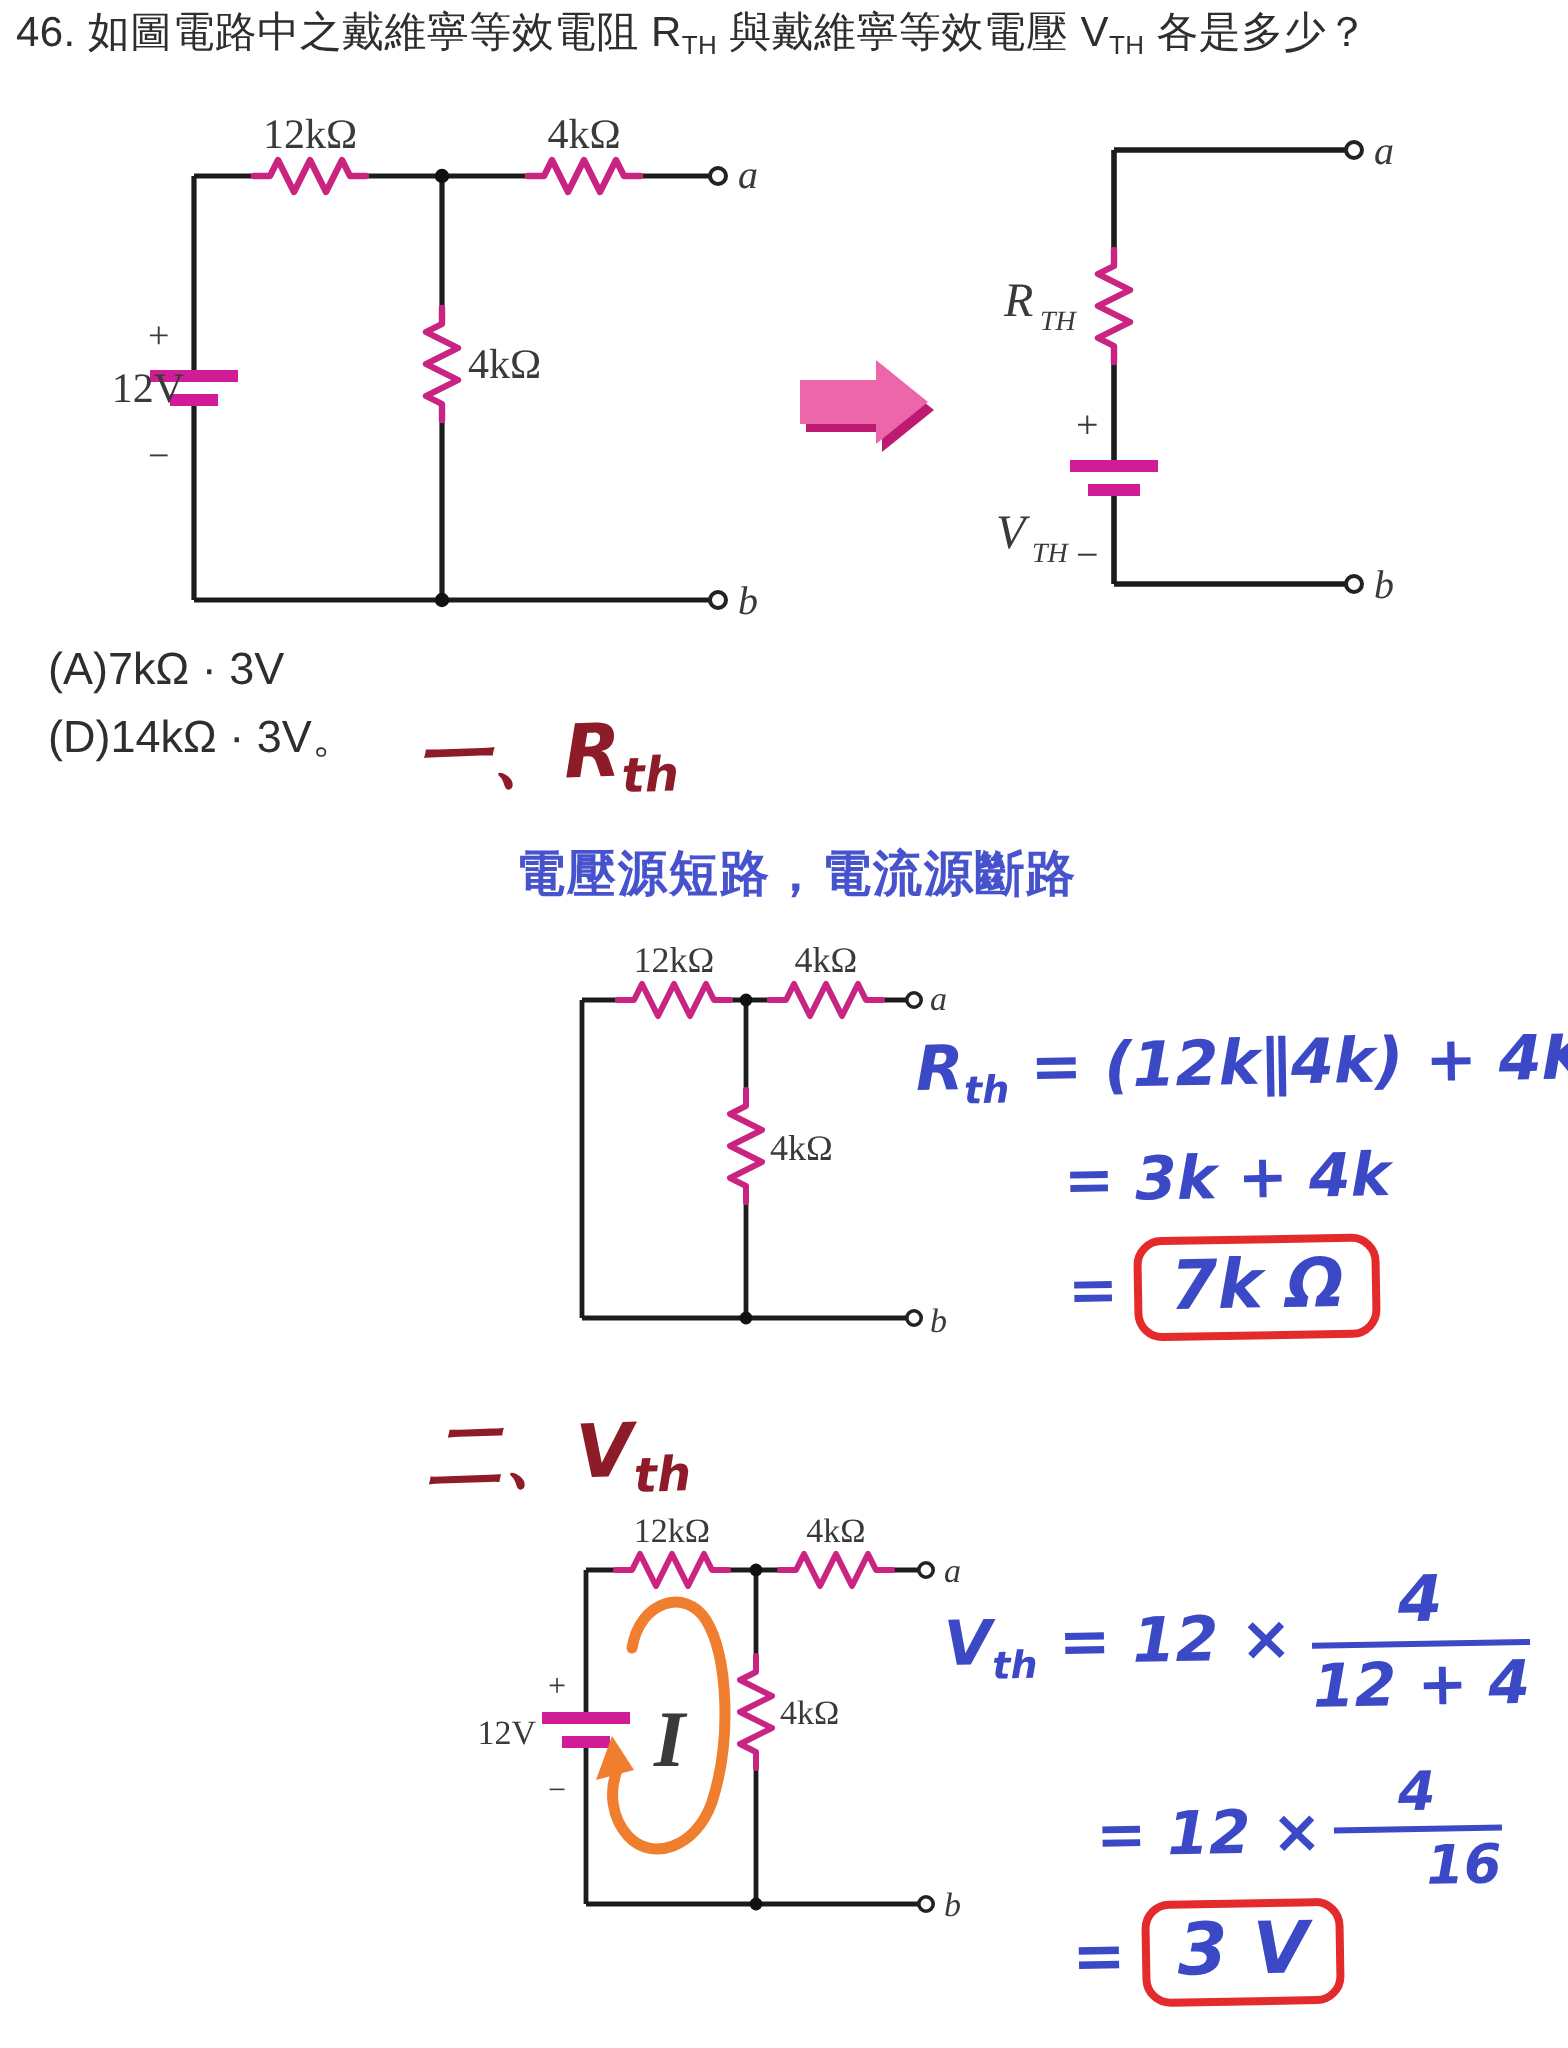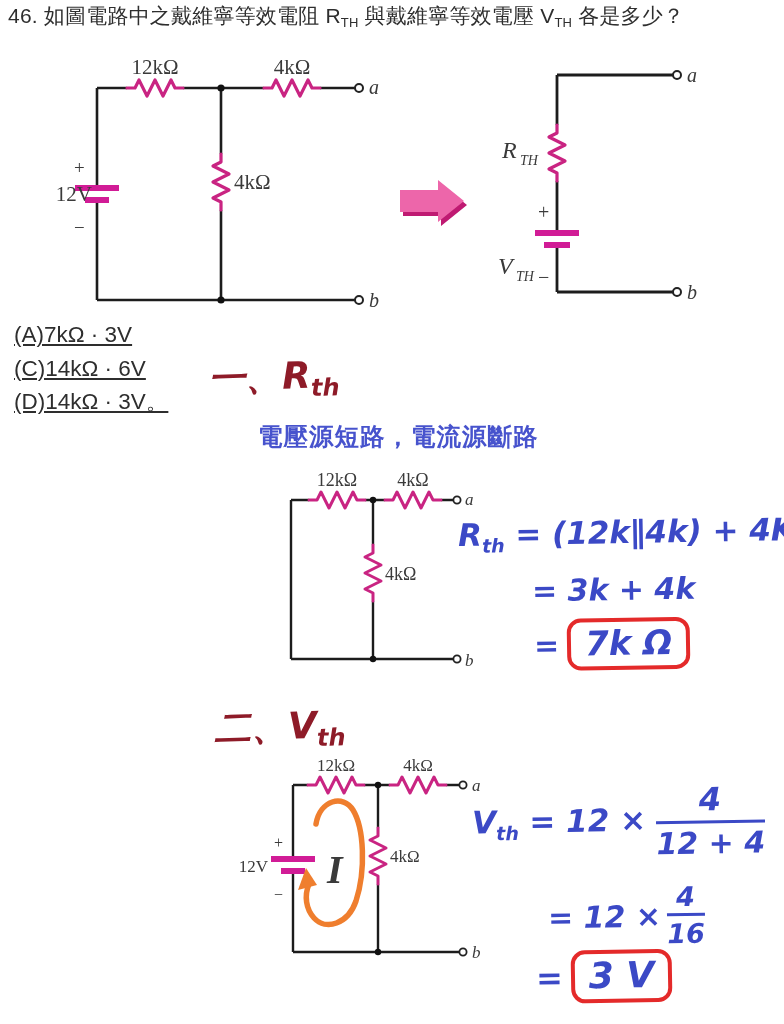--- a/index.html
+++ b/index.html
@@ -3,21 +3,21 @@
 <meta charset="utf-8">
 <style>
   * { margin:0; padding:0; box-sizing:border-box; }
   html,body { width:784px; height:1024px; background:#ffffff; overflow:hidden; }
   body { position:relative; font-family:"Liberation Sans", sans-serif; color:#2b2b2b; }
   .abs { position:absolute; }
 
   
   .title { left:8px; top:2px; width:772px; font-size:21px; letter-spacing:.2px; color:#2e2e2e; }
   .title sub { font-size:13px; vertical-align:-4px; }
-  .choices { left:14px; top:318px; font-size:22.5px; line-height:33.5px; color:#2e2e2e;text-decoration:underline; }
+  .choices { left:24px; top:318px; font-size:22.5px; line-height:33.5px; color:#2e2e2e; }
 
   
   text { font-family:"Liberation Serif", serif; fill:#3a3a3a; }
   .it { font-style:italic; }
 
   
   .hw { font-family:"DejaVu Sans", sans-serif; font-style:italic; font-weight:600; }
   .hw-red  { color:#8e1b28; }
   .hw-blue { color:#3b49c6; }
   .heading { font-size:37px; transform:rotate(-2deg); white-space:nowrap; }
@@ -98,21 +98,20 @@
   <text x="58" y="167" font-size="20" fill="#555">+</text>
   <text x="18" y="222" font-size="24" class="it">V</text>
   <text x="36" y="229" font-size="14" class="it">TH</text>
   <text x="58" y="232" font-size="20" fill="#555">−</text>
   <text x="207" y="30" font-size="20" class="it">a</text>
   <text x="207" y="247" font-size="20" class="it">b</text>
 </svg>
 
 <div class="abs choices">
   <div>(A)7kΩ · 3V</div>
-  <div>(C)14kΩ · 6V</div>
   <div>(D)14kΩ · 3V。</div>
 </div>
 
 <div class="abs hw hw-red heading" style="left:208px; top:352px;">
   <span>一、</span><span>R</span><sub>th</sub>
 </div>
 
 <div class="abs note">電壓源短路，電流源斷路</div>
 
 <svg class="abs" style="left:282px; top:470px;" width="200" height="200">
@@ -190,19 +189,19 @@
   <span style="font-size:31px;"><span>V</span><sub>th</sub><span> = 12 ×</span></span>
   <span class="frac">
     <span class="num" style="font-size:32px;">4</span>
     <span class="den" style="font-size:30px;">12 + 4</span>
   </span>
 </div>
 <div class="abs hw hw-blue eq vrow" style="left:548px; top:882px;">
   <span>= 12 ×</span>
   <span class="frac" style="margin-left:6px;">
     <span class="num" style="font-size:27px; padding:0 8px 1px;">4</span>
-    <span class="den" style="font-size:27px;">16</span>
+    <span class="den" style="font-size:27px;margin-left:46px;">16</span>
   </span>
 </div>
 <div class="abs hw hw-blue eq vrow" style="left:536px; top:950px;">
   <span style="font-size:32px;">=</span>
   <span class="redbox"><span style="font-size:36px;">3 V</span></span>
 </div>
 
 </body></html>

